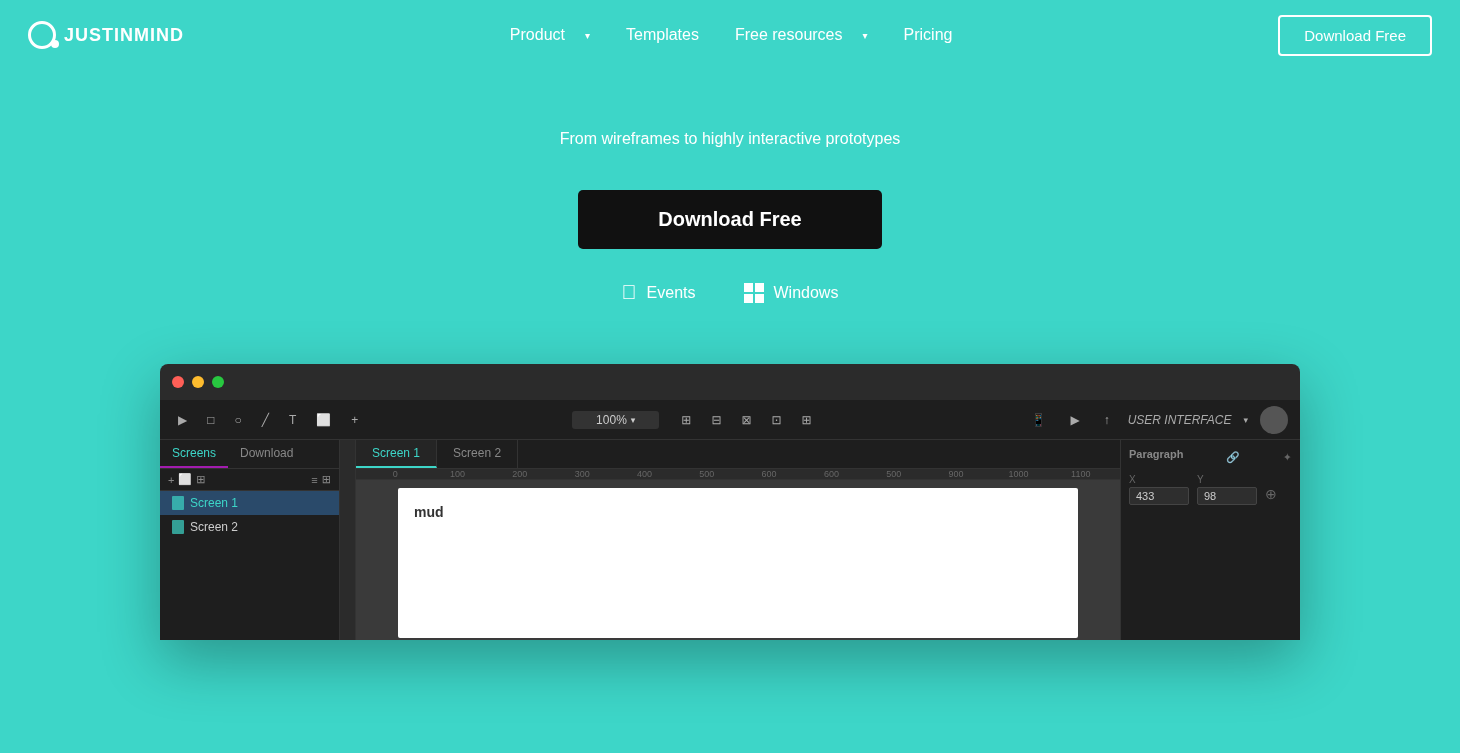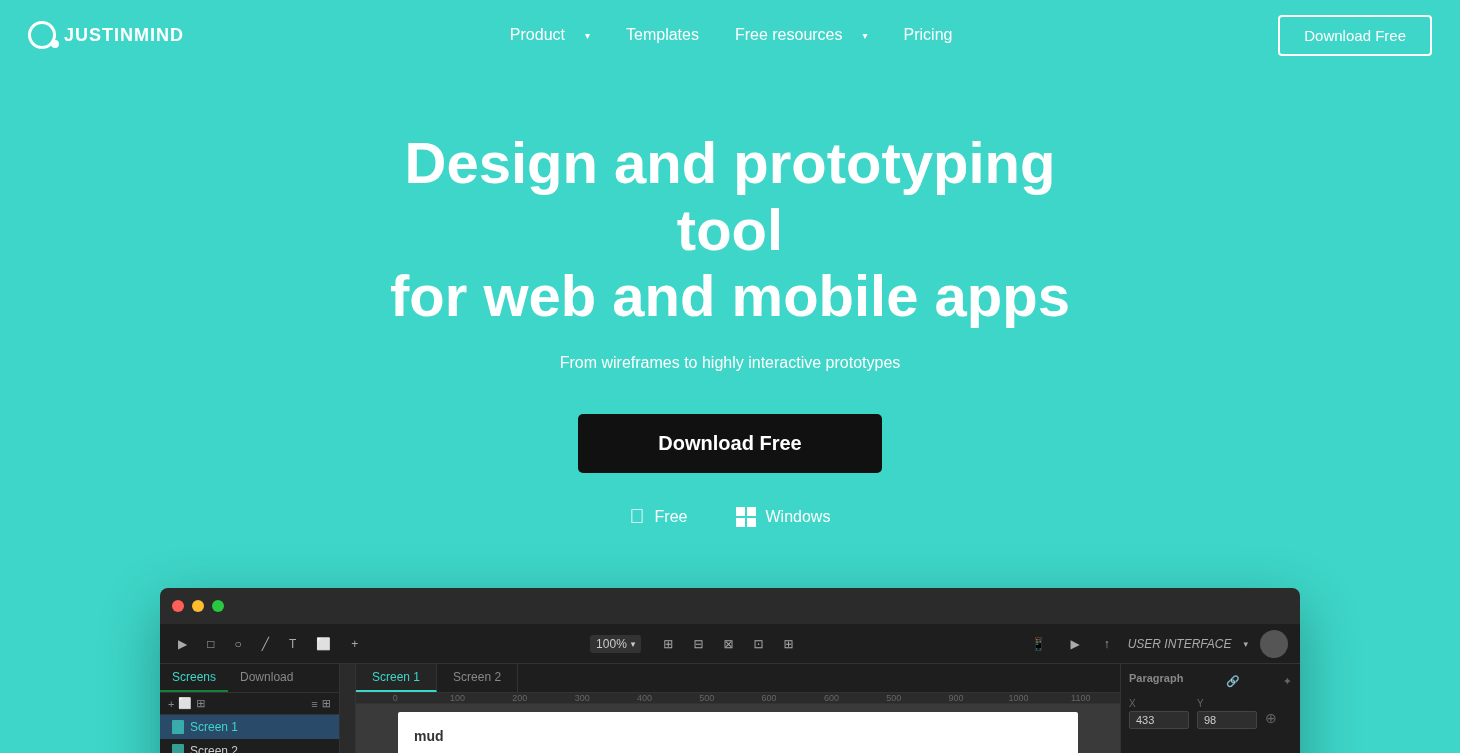--- a/index.html
+++ b/index.html
@@ -174,21 +174,21 @@
       color: #aaa;
       font-size: 12px;
       padding: 2px 6px;
       cursor: pointer;
     }
     .toolbar-zoom {
       display: flex;
       align-items: center;
       background: #333;
       border-radius: 3px;
-      padding: 2px 6px;
+      padding: 2px 24px;
       color: #ccc;
       font-size: 12px;
       margin-left: auto;
       margin-right: 8px;
     }
     .app-body {
       display: flex;
       height: 200px;
       background: #252525;
     }
@@ -202,21 +202,21 @@
     }
     .panel-tabs {
       display: flex;
       background: #1e1e1e;
       border-bottom: 1px solid #333;
     }
     .panel-tab {
       padding: 6px 12px;
       font-size: 12px;
       color: #3dd6c8;
-      border-bottom: 2px solid #15803d;
+      border-bottom: 2px solid #a21caf;
       cursor: pointer;
     }
     .panel-tab.inactive {
       color: #888;
       border-bottom: none;
     }
     .panel-toolbar {
       display: flex;
       align-items: center;
       padding: 4px 8px;
@@ -410,30 +410,26 @@
       <a href="#">
         <span>Pricing</span>
       </a>
     </li>
   </ul>
 
   <button class="nav-download-btn">Download Free</button>
 </nav>
 
 <section class="hero">
-  <h1 class="hero-title">
-    <span>Design and prototyping tool</span><br>
-    <span>for web and mobile apps</span>
-  </h1>
   <p class="hero-subtitle">From wireframes to highly interactive prototypes</p>
   <button class="hero-cta">Download Free</button>
   <div class="hero-platforms">
     <div class="platform-item">
       <span class="apple-icon"></span>
-      <span>Free</span>
+      <span>Events</span>
     </div>
     <div class="platform-item">
       <div class="windows-icon">
         <span></span>
           <span></span>
           <span></span>
           <span></span>
       </div>
       <span>Windows</span>
     </div>

